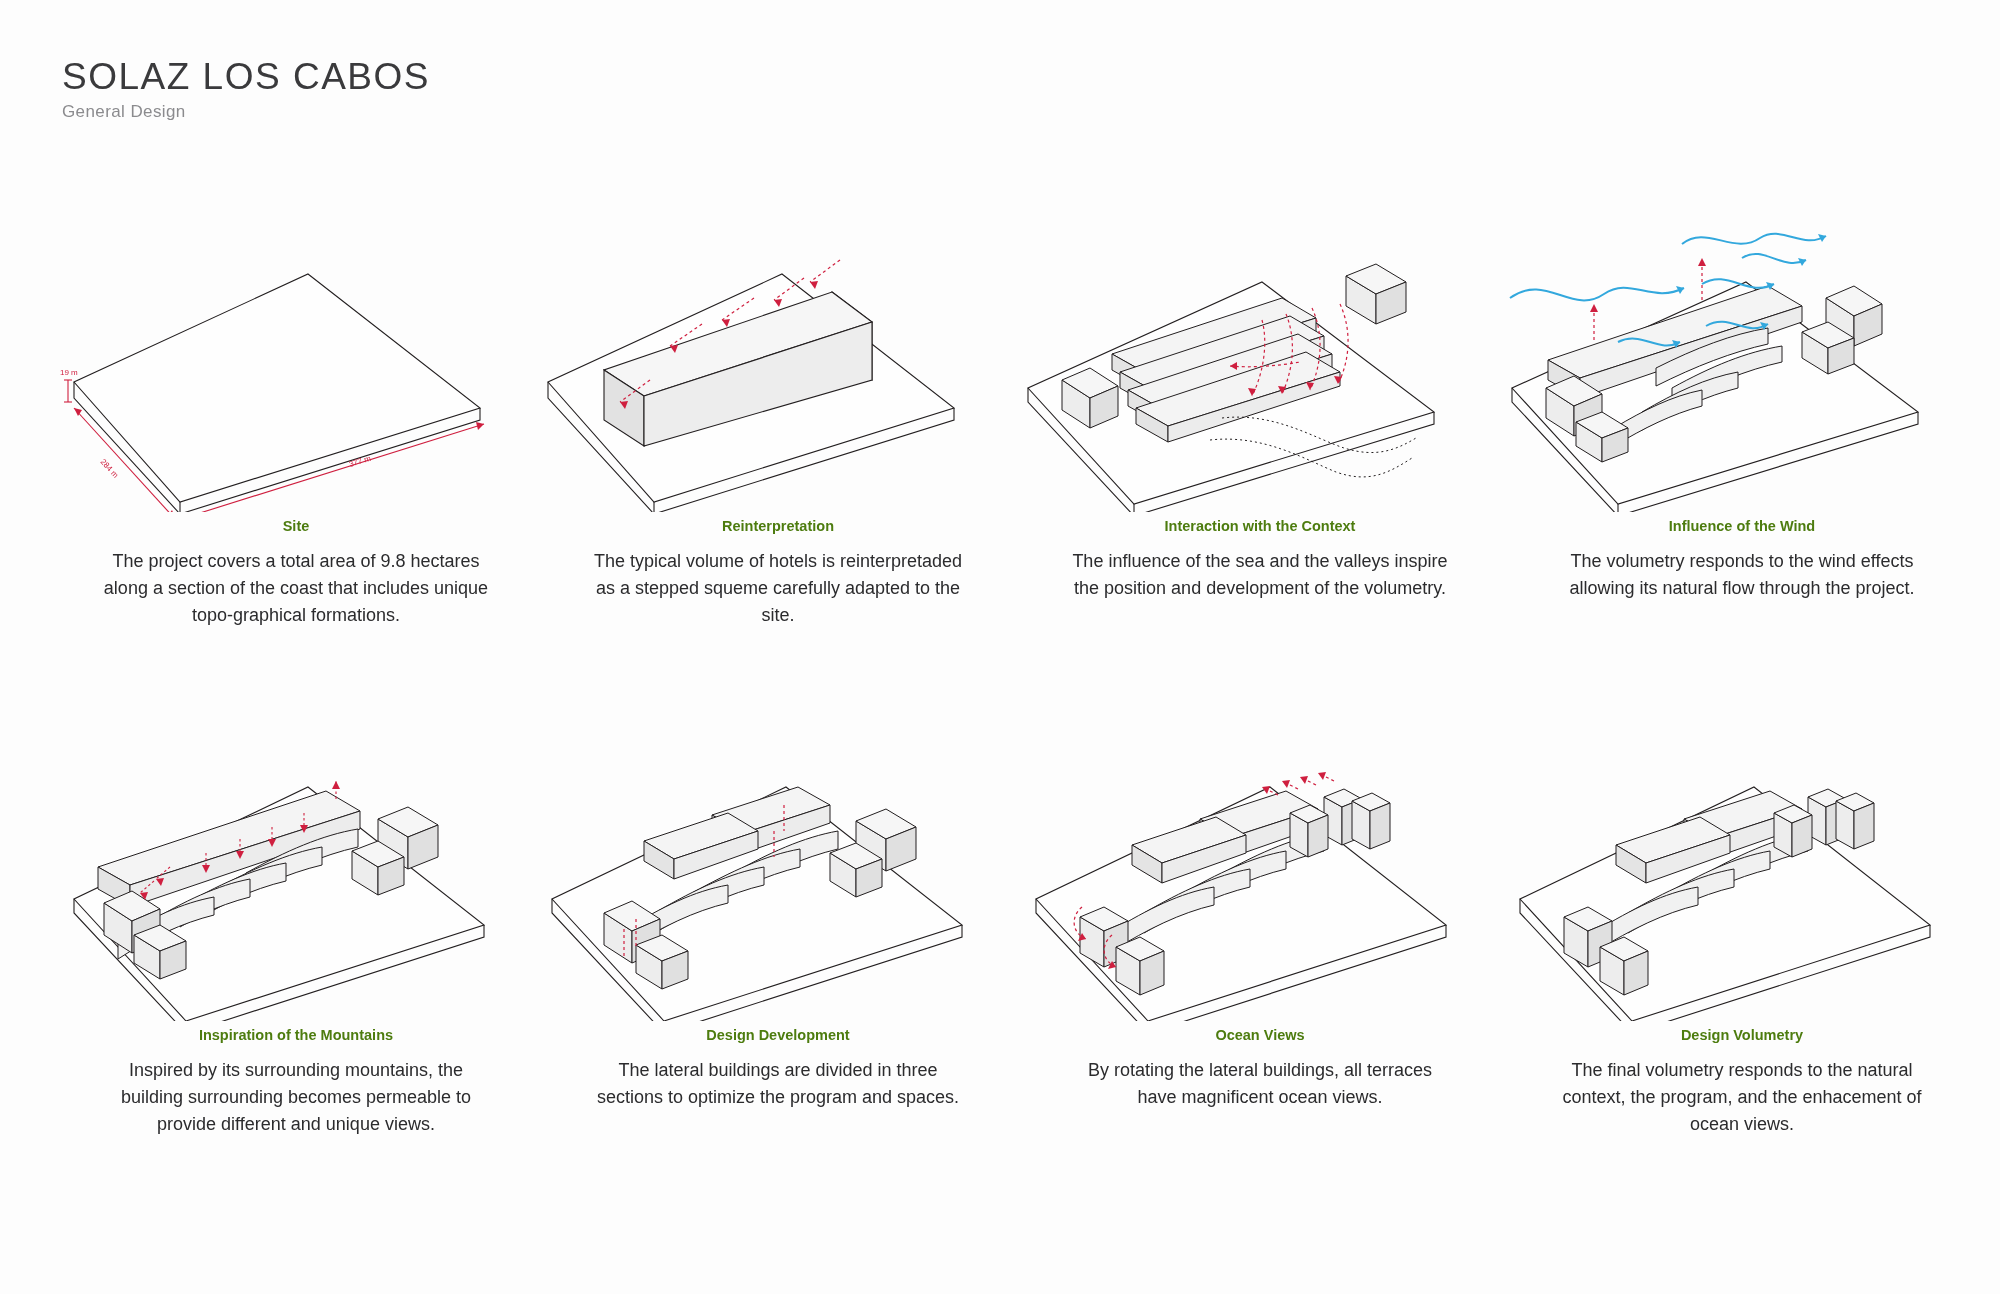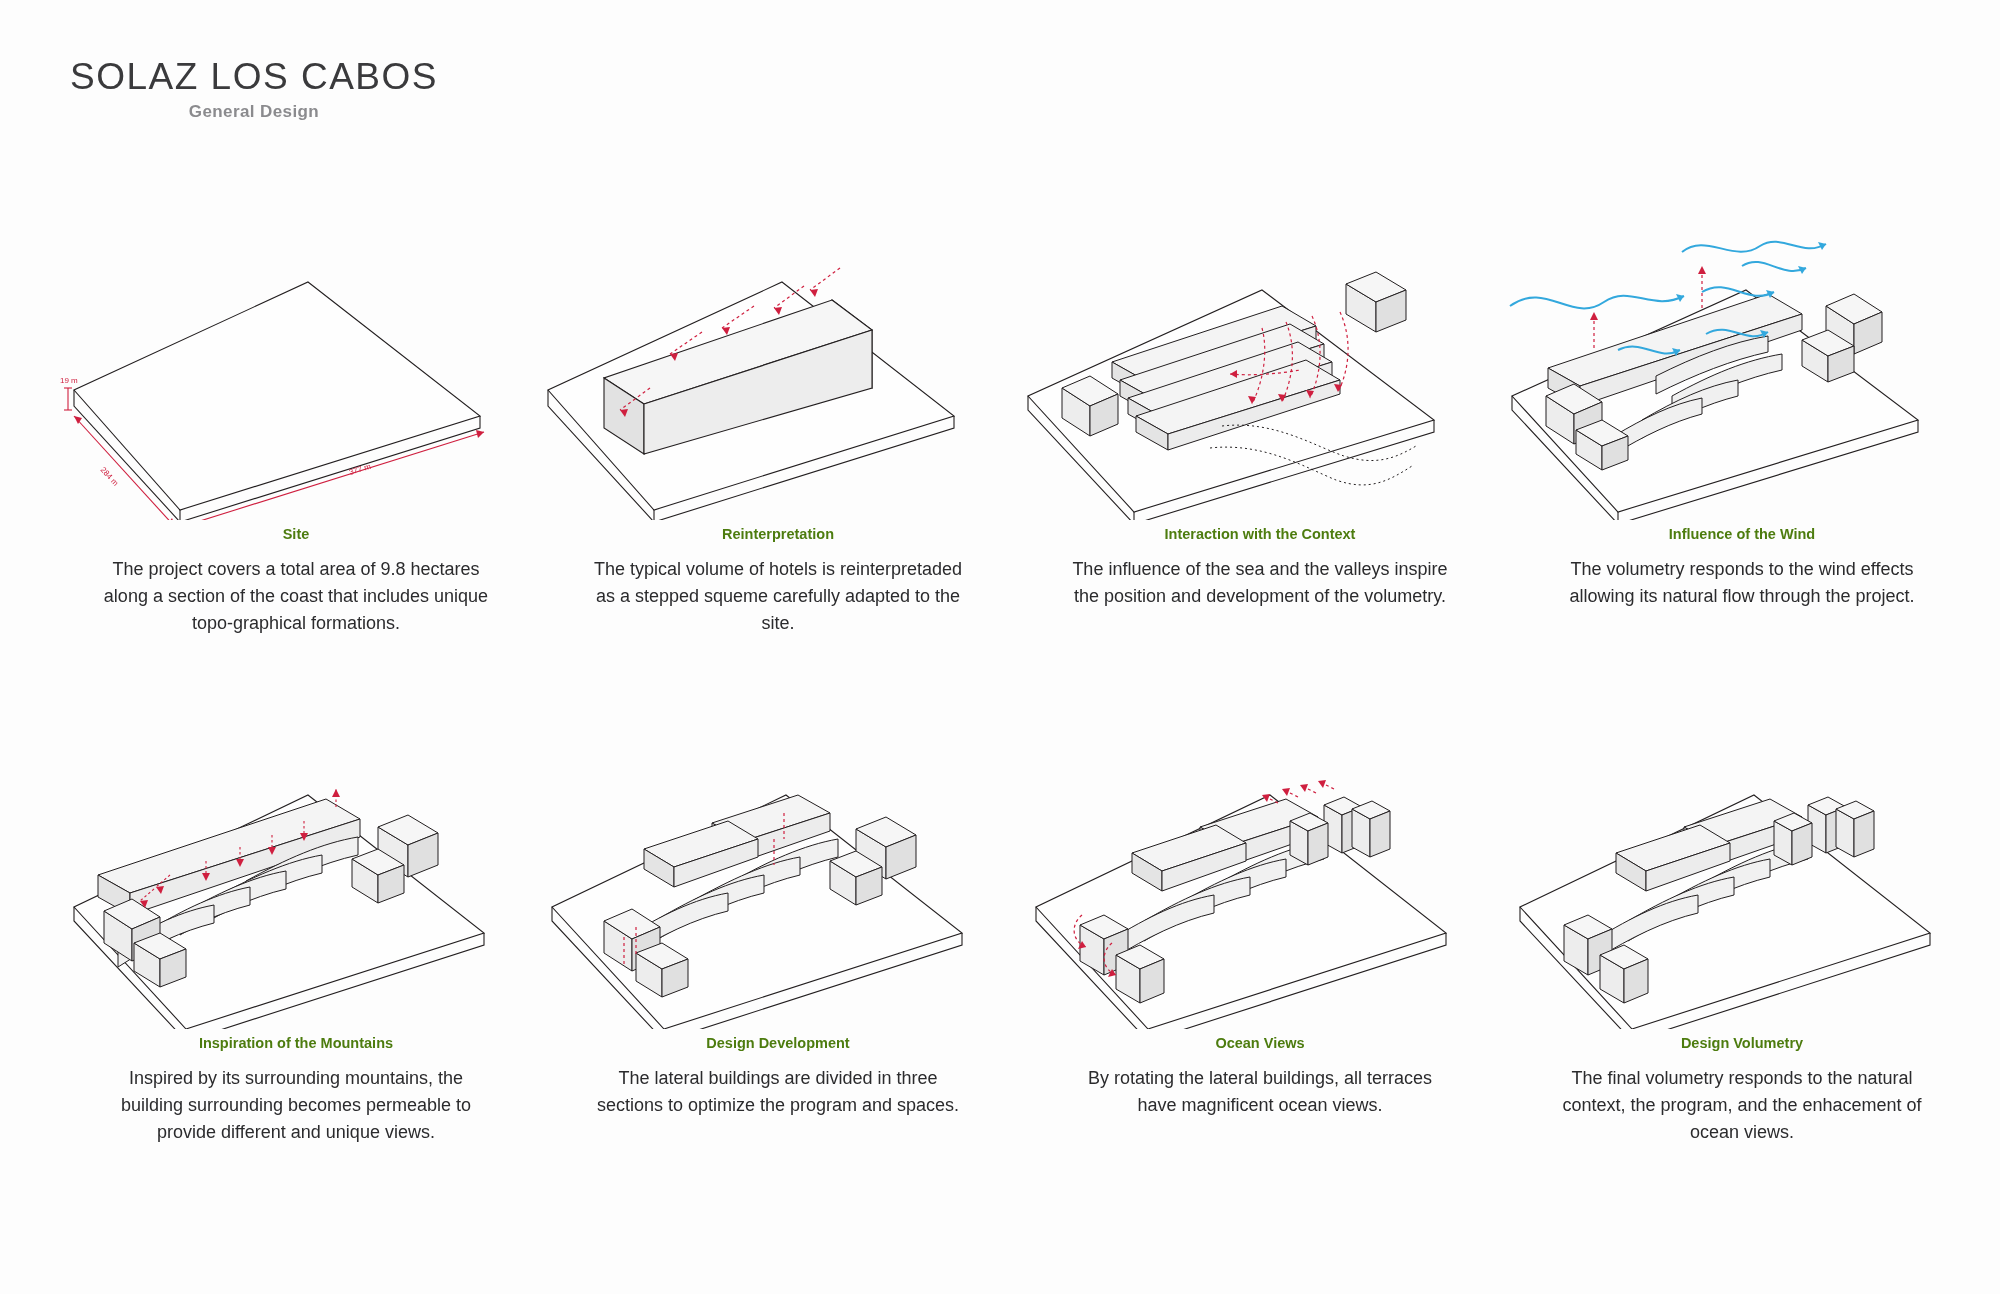--- a/index.html
+++ b/index.html
@@ -16,44 +16,43 @@
     position: relative;
   }
   .sheet {
     position: absolute;
     inset: 0;
     background: #fdfdfd;
   }
   
   .title-block {
     position: absolute;
-    left: 70px;
+    left: 62px;
     top: 58px;
-    text-align: center;
   }
   .project-title {
     font-size: 37px;
     letter-spacing: 1.5px;
     font-weight: 400;
     color: #3a3a3c;
     line-height: 1.05;
     white-space: nowrap;
   }
   .project-subtitle {
     font-size: 17px;
     color: #8b8b8e;
-    font-weight: 700;
+    font-weight: 400;
     margin-top: 5px;
     letter-spacing: .4px;
   }
   
   .grid {
     position: absolute;
     left: 60px;
-    top: 220px;
+    top: 212px;
     width: 1890px;
     display: grid;
     grid-template-columns: repeat(4, 1fr);
     grid-template-rows: auto auto;
     column-gap: 10px;
     row-gap: 0px;
   }
   .panel {
     position: relative;
     width: 472px;

